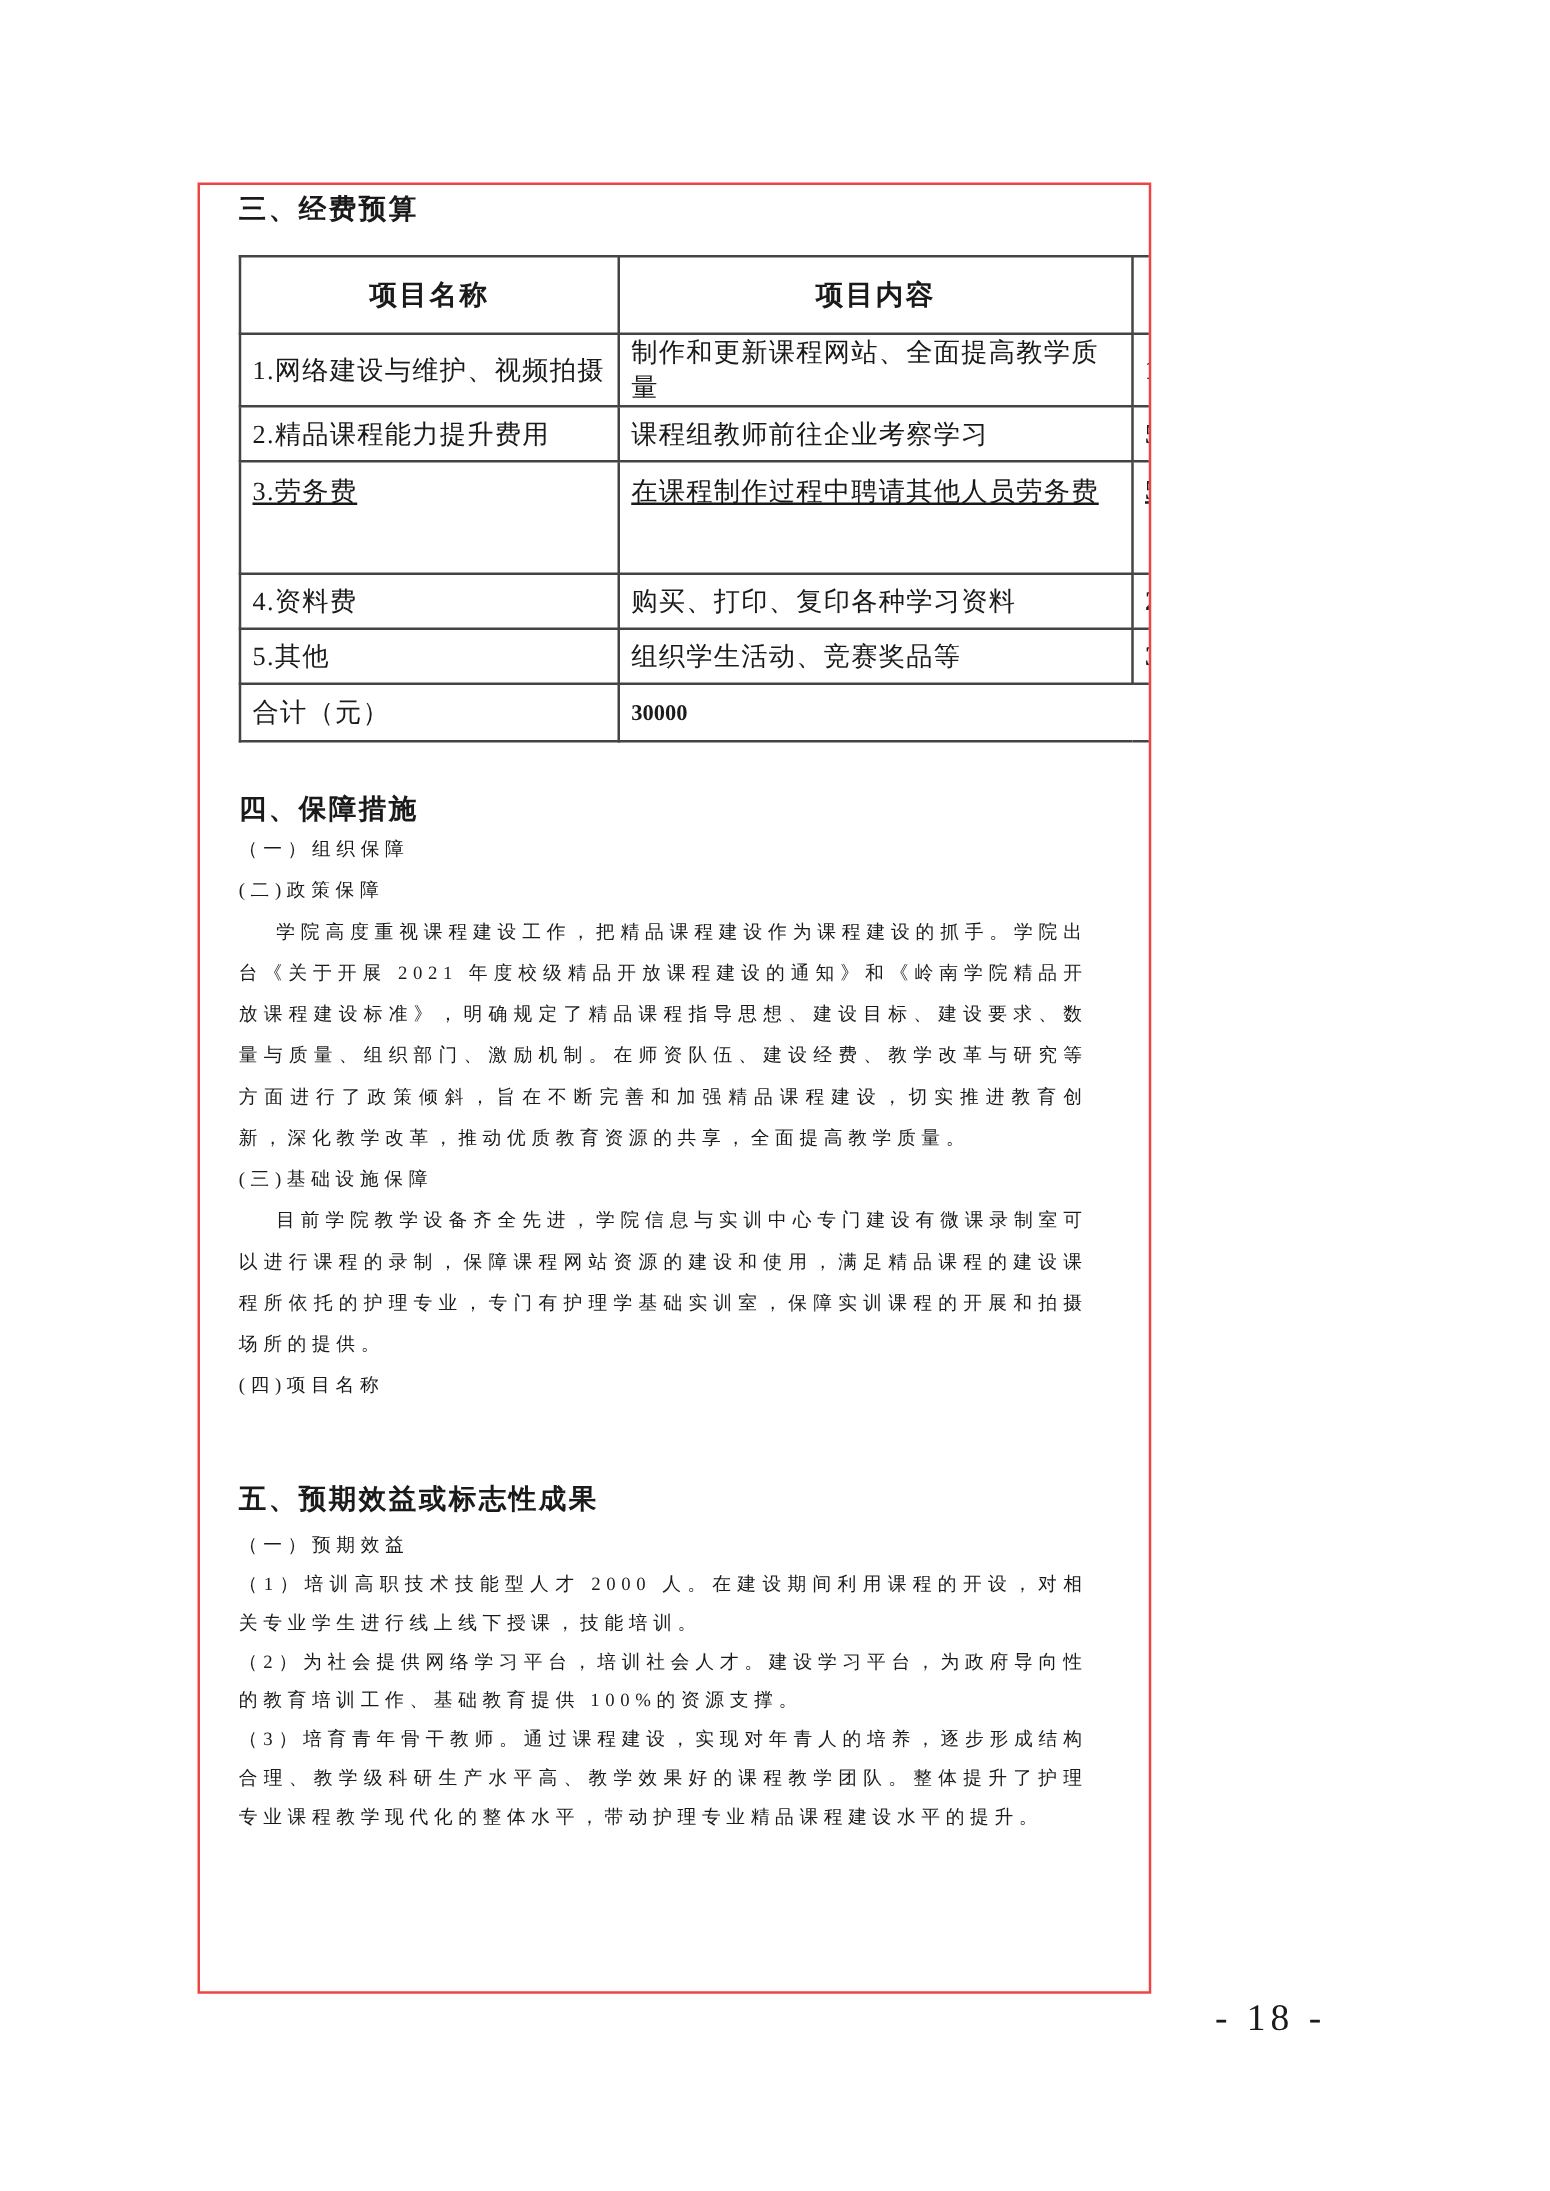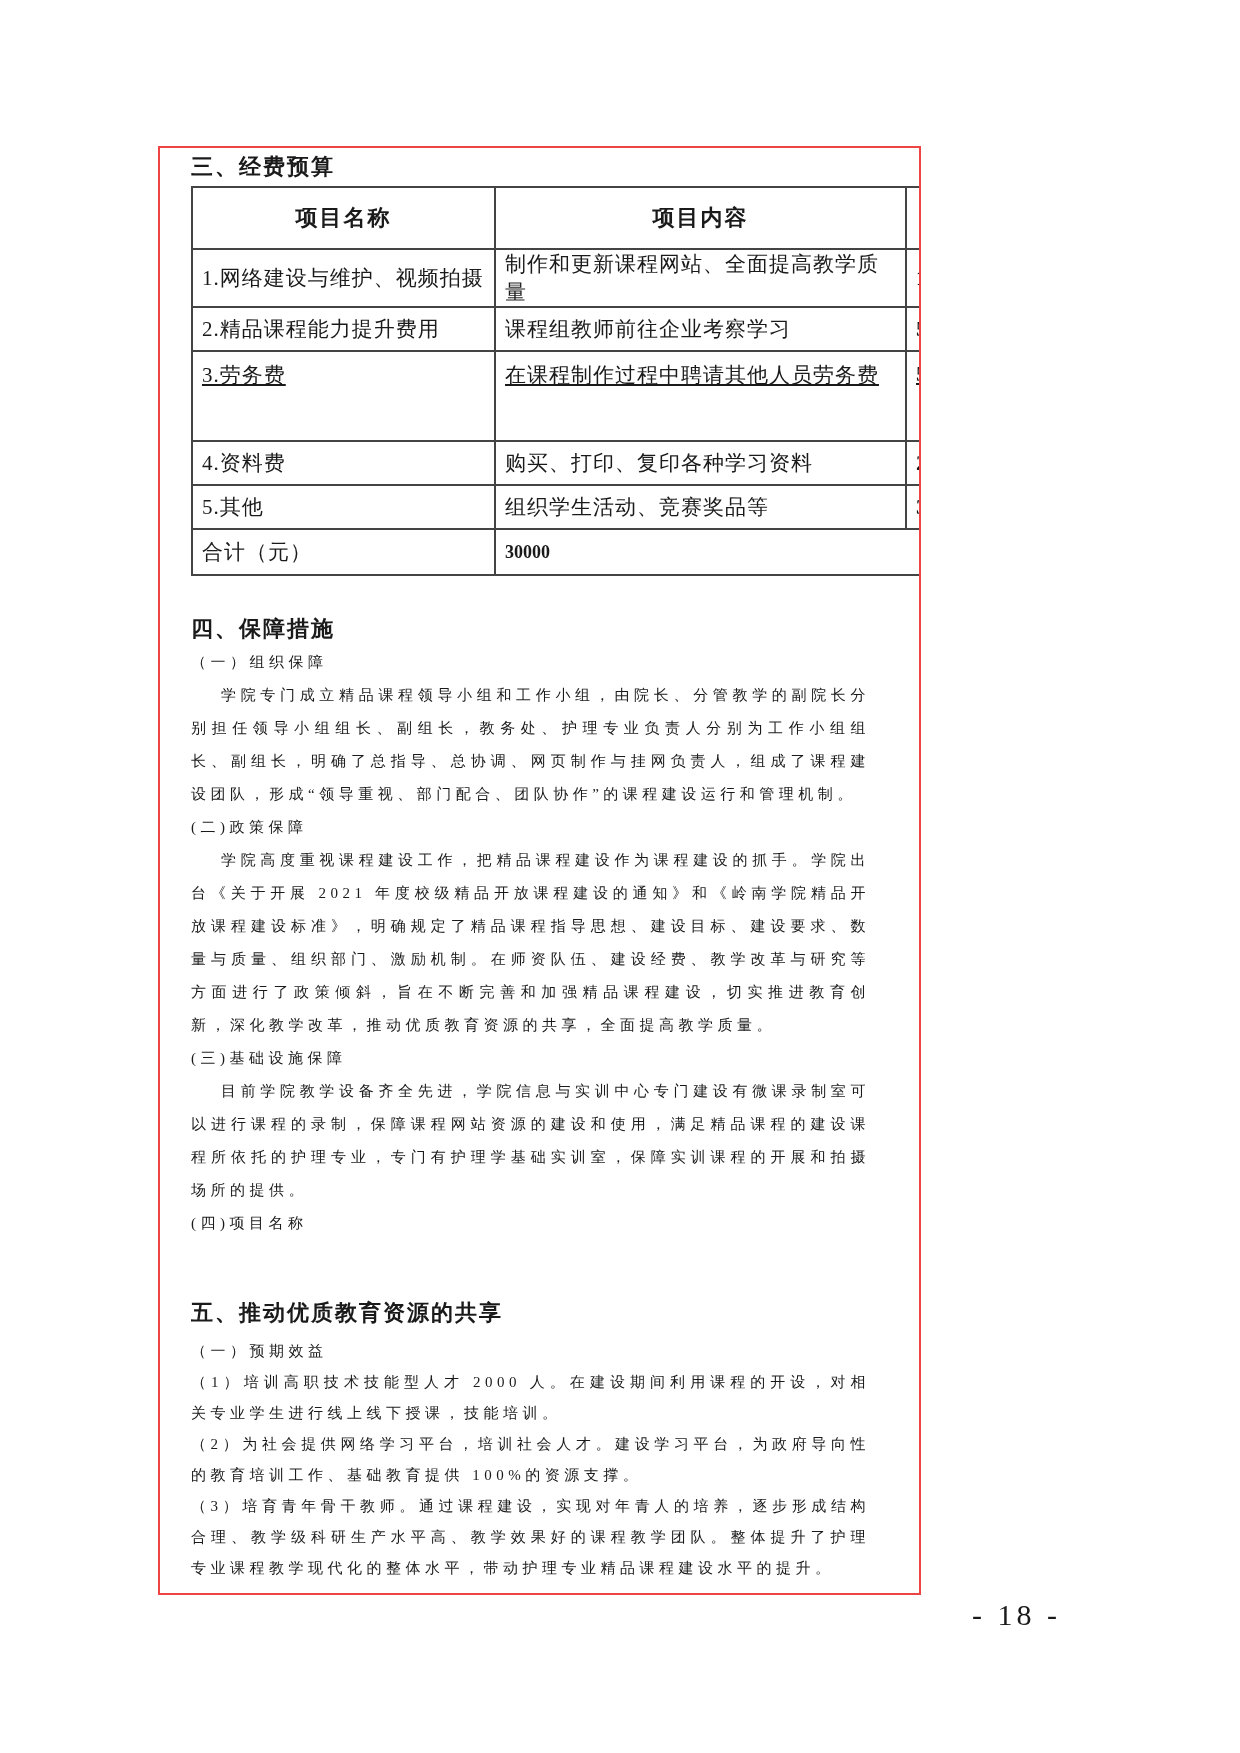--- a/index.html
+++ b/index.html
@@ -25,21 +25,21 @@
     font-size: 22px;
     line-height: 34px;
     letter-spacing: 2px;
     margin: 0;
   }
   
   table.budget {
     border-collapse: collapse;
     table-layout: fixed;
     width: 881px;
-    margin-top: 2px;
+    margin-top: 20px;
     font-size: 21px;
     letter-spacing: 1px;
   }
   table.budget col.c1 { width: 303px; }
   table.budget col.c2 { width: 411px; }
   table.budget col.c3 { width: 167px; }
   table.budget th, table.budget td {
     border: 2px solid #444444;
     padding: 0 9px;
     vertical-align: middle;
@@ -141,31 +141,30 @@
         <td>合计（元）</td>
         <td class="total-value" colspan="2">30000</td>
       </tr>
     </tbody>
   </table>
 
   <div class="section4">
     <div class="sec-heading">四、保障措施</div>
     <div class="bodytext">
       <p class="sub">（一）组织保障</p>
-      <p class="para">学院专门成立精品课程领导小组和工作小组，由院长、分管教学的副院长分别担任领导小组组长、副组长，教务处、护理专业负责人分别为工作小组组长、副组长，明确了总指导、总协调、网页制作与挂网负责人，组成了课程建设团队，形成“领导重视、部门配合、团队协作”的课程建设运行和管理机制。</p>
       <p class="sub">(二)政策保障</p>
       <p class="para">学院高度重视课程建设工作，把精品课程建设作为课程建设的抓手。学院出台《关于开展 2021 年度校级精品开放课程建设的通知》和《岭南学院精品开放课程建设标准》，明确规定了精品课程指导思想、建设目标、建设要求、数量与质量、组织部门、激励机制。在师资队伍、建设经费、教学改革与研究等方面进行了政策倾斜，旨在不断完善和加强精品课程建设，切实推进教育创新，深化教学改革，推动优质教育资源的共享，全面提高教学质量。</p>
       <p class="sub">(三)基础设施保障</p>
       <p class="para">目前学院教学设备齐全先进，学院信息与实训中心专门建设有微课录制室可以进行课程的录制，保障课程网站资源的建设和使用，满足精品课程的建设课程所依托的护理专业，专门有护理学基础实训室，保障实训课程的开展和拍摄场所的提供。</p>
       <p class="sub">(四)项目名称</p>
     </div>
   </div>
 
   <div class="section5">
-    <div class="sec-heading">五、推动优质教育资源的共享</div>
+    <div class="sec-heading">五、预期效益或标志性成果</div>
     <div class="bodytext">
       <p class="sub">（一）预期效益</p>
       <p class="item">（1）培训高职技术技能型人才 2000 人。在建设期间利用课程的开设，对相关专业学生进行线上线下授课，技能培训。</p>
       <p class="item">（2）为社会提供网络学习平台，培训社会人才。建设学习平台，为政府导向性的教育培训工作、基础教育提供 100%的资源支撑。</p>
       <p class="item">（3）培育青年骨干教师。通过课程建设，实现对年青人的培养，逐步形成结构合理、教学级科研生产水平高、教学效果好的课程教学团队。整体提升了护理专业课程教学现代化的整体水平，带动护理专业精品课程建设水平的提升。</p>
 
     </div>
   </div>
 
 </div>

